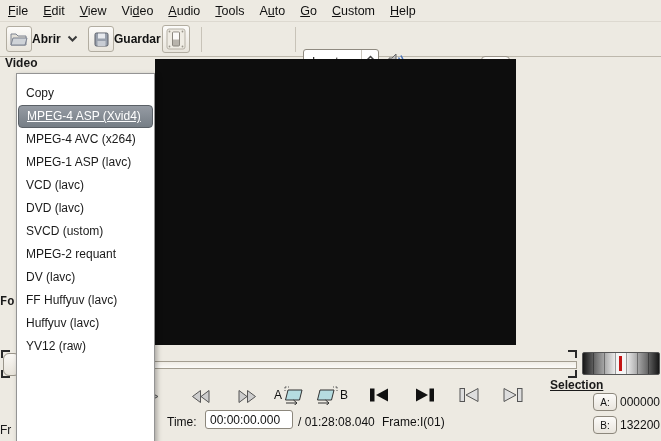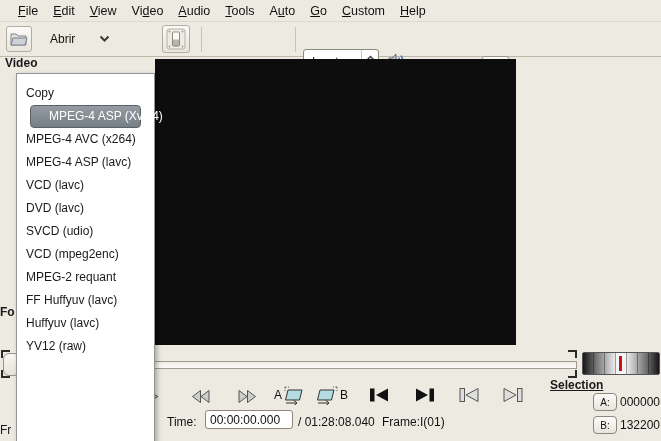--- a/index.html
+++ b/index.html
@@ -3,28 +3,28 @@
 <meta charset="utf-8">
 <style>
   html,body{margin:0;padding:0;}
   #window{
     position:relative; width:661px; height:441px; overflow:hidden;
     background:#edeae2; font-family:"Liberation Sans",sans-serif;
     font-size:12px; color:#111; user-select:none;
   }
   
   #menubar{position:absolute;left:0;top:0;width:100%;height:22px;
-    display:flex;align-items:center;padding-left:12px;box-sizing:border-box;
+    display:flex;align-items:center;padding-left:2px;box-sizing:border-box;
     border-bottom:1px solid #ddd9d0;}
   .menu-item{padding:2px 6px;margin-right:3px;cursor:default;font-size:12.5px;}
   .menu-item u{text-decoration:underline;}
   
   #toolbar{position:absolute;left:0;top:22px;width:100%;height:35px;
     border-bottom:1px solid #bdb8ac;box-sizing:border-box;}
-  .tbtn{position:absolute;display:flex;align-items:center;gap:18px;height:30px;top:2px;}
+  .tbtn{position:absolute;display:flex;align-items:center;gap:0;height:30px;top:2px;font-weight:bold;}
   .iconbox{display:inline-flex;align-items:center;justify-content:center;
     width:24px;height:24px;border:1px solid #b2ada1;border-radius:3px;
     background:linear-gradient(#fcfbf9,#e9e5dc);}
   .tsep{position:absolute;top:5px;width:1px;height:25px;background:#c8c3b8;}
   #input-combo{position:absolute;left:303px;top:27px;width:76px;height:25px;
     border:1px solid #8f8a80;border-radius:3px;background:#fff;
     display:flex;align-items:center;box-sizing:border-box;}
   #input-combo .combo-label{flex:1;padding-left:8px;}
   #input-combo .spin{width:16px;height:100%;border-left:1px solid #c9c5bc;
     display:flex;align-items:center;justify-content:center;}
@@ -67,22 +67,22 @@
   #time-input{position:absolute;left:205px;top:410px;width:78px;height:17px;
     border:1px solid #8c877c;border-radius:3px;background:#fff;
     font-family:"Liberation Sans",sans-serif;font-size:12px;padding:0 4px;color:#111;}
   .bottom-text{position:absolute;top:415px;}
   
   #codec-menu{position:absolute;left:16px;top:73px;width:139px;height:384px;
     background:#fff;border:1px solid #949494;box-shadow:2px 2px 5px rgba(0,0,0,.3);
     padding-top:8px;box-sizing:border-box;z-index:10;}
   .codec-item{height:23px;line-height:23px;padding-left:9px;white-space:nowrap;
     color:#1a1a1a;cursor:default;}
-  .codec-item.selected{margin:0 13px;padding-left:18px;border:1px solid #5a6066;border-radius:4px;
-    background:linear-gradient(#959ba3,#767e86);color:#fff;height:21px;line-height:21px;}
+  .codec-item.selected{margin:0 1px;padding-left:8px;border:1px solid #5a6066;border-radius:4px;
+    background:linear-gradient(#959ba3,#767e86);color:#fff;height:21px;line-height:21px;text-decoration:underline;}
 </style>
 </head>
 <body>
 
 <div id="window">
 
   <div id="menubar">
       <span class="menu-item"><u>F</u>ile</span>
       <span class="menu-item"><u>E</u>dit</span>
       <span class="menu-item"><u>V</u>iew</span>
@@ -103,20 +103,30 @@
           <path d="M3 6 h14 l-2 7 h-14 z" fill="#cfd3d8" stroke="#7c8290"></path>
         </svg>
       </span>
       <span>Abrir</span>
       <span style="margin-left:6px;">
         <svg width="11" height="8" viewBox="0 0 11 8">
             <polyline points="1.5,1.5 5.5,5.5 9.5,1.5" fill="none" stroke="#3a3a3a" stroke-width="2"></polyline>
           </svg>
       </span>
     </div>
+    <div class="tbtn" style="left:88px;">
+      <span class="iconbox">
+        <svg width="15" height="15" viewBox="0 0 15 15">
+          <rect x="1" y="1" width="13" height="13" rx="1.5" fill="#99a0ac" stroke="#5a5f68"></rect>
+          <rect x="4" y="1.5" width="7" height="5" fill="#e8eaee"></rect>
+          <rect x="3.5" y="9" width="8" height="5" fill="#c9cdd4"></rect>
+        </svg>
+      </span>
+      <span>Guardar</span>
+    </div>
     <div class="tbtn" style="left:162px;">
       <span class="iconbox" style="width:26px;height:26px;">
         <svg width="20" height="22" viewBox="0 0 20 22">
           <rect x="1" y="1" width="18" height="20" rx="2" fill="#efece4" stroke="#b5b0a5"></rect>
           <rect x="6.5" y="4" width="7" height="14" rx="1" fill="#b8b4ac" stroke="#8a867e"></rect>
           <rect x="7" y="4.5" width="6" height="7" fill="#fbfaf8"></rect>
           <circle cx="3.5" cy="3.5" r="0.9" fill="#9a968c"></circle>
             <circle cx="16.5" cy="3.5" r="0.9" fill="#9a968c"></circle>
           <circle cx="3.5" cy="18.5" r="0.9" fill="#9a968c"></circle>
             <circle cx="16.5" cy="18.5" r="0.9" fill="#9a968c"></circle>
@@ -142,21 +152,21 @@
       </svg>
     </span>
     <div id="vol-track"></div>
     <div id="vol-handle">
         <i></i>
       </div>
   </div>
 
   <div class="panel-label" style="left:5px;top:56px;">Video</div>
   <div class="panel-label" style="left:2px;top:167px;margin-left:44px;">Au</div>
-  <div class="panel-label" style="left:0;top:305px;">Fo</div>
+  <div class="panel-label" style="left:0;top:295px;font-family:Liberation Mono, monospace;">Fo</div>
   <div class="panel-label" style="left:0;top:423px;font-weight:normal;">Fr</div>
 
   <div id="video-area"></div>
 
   <div id="cr-lt" class="corner"></div>
   <div id="cr-lb" class="corner"></div>
   <div id="seek-groove"></div>
   <div id="seek-handle"></div>
   <div id="cr-rt" class="corner"></div>
   <div id="cr-rb" class="corner"></div>
@@ -235,24 +245,24 @@
   <div class="bottom-text" style="left:143px;">)</div>
   <div class="bottom-text" style="left:167px;">Time:</div>
   <input id="time-input" value="00:00:00.000" style="">
   <div class="bottom-text" style="left:298px;">/ 01:28:08.040</div>
   <div class="bottom-text" style="left:382px;">Frame:I(01)</div>
 
   <div id="codec-menu">
       <div class="codec-item">Copy</div>
       <div class="codec-item selected">MPEG-4 ASP (Xvid4)</div>
       <div class="codec-item">MPEG-4 AVC (x264)</div>
-      <div class="codec-item">MPEG-4 ASP (lavc)</div>
+      <div class="codec-item">MPEG-1 ASP (lavc)</div>
       <div class="codec-item">VCD (lavc)</div>
       <div class="codec-item">DVD (lavc)</div>
-      <div class="codec-item">SVCD (udio)</div>
-      <div class="codec-item">VCD (mpeg2enc)</div>
+      <div class="codec-item">SVCD (ustom)</div>
       <div class="codec-item">MPEG-2 requant</div>
+      <div class="codec-item">DV (lavc)</div>
       <div class="codec-item">FF Huffyuv (lavc)</div>
       <div class="codec-item">Huffyuv (lavc)</div>
       <div class="codec-item">YV12 (raw)</div>
     </div>
 
 </div>
 
 </body></html>

